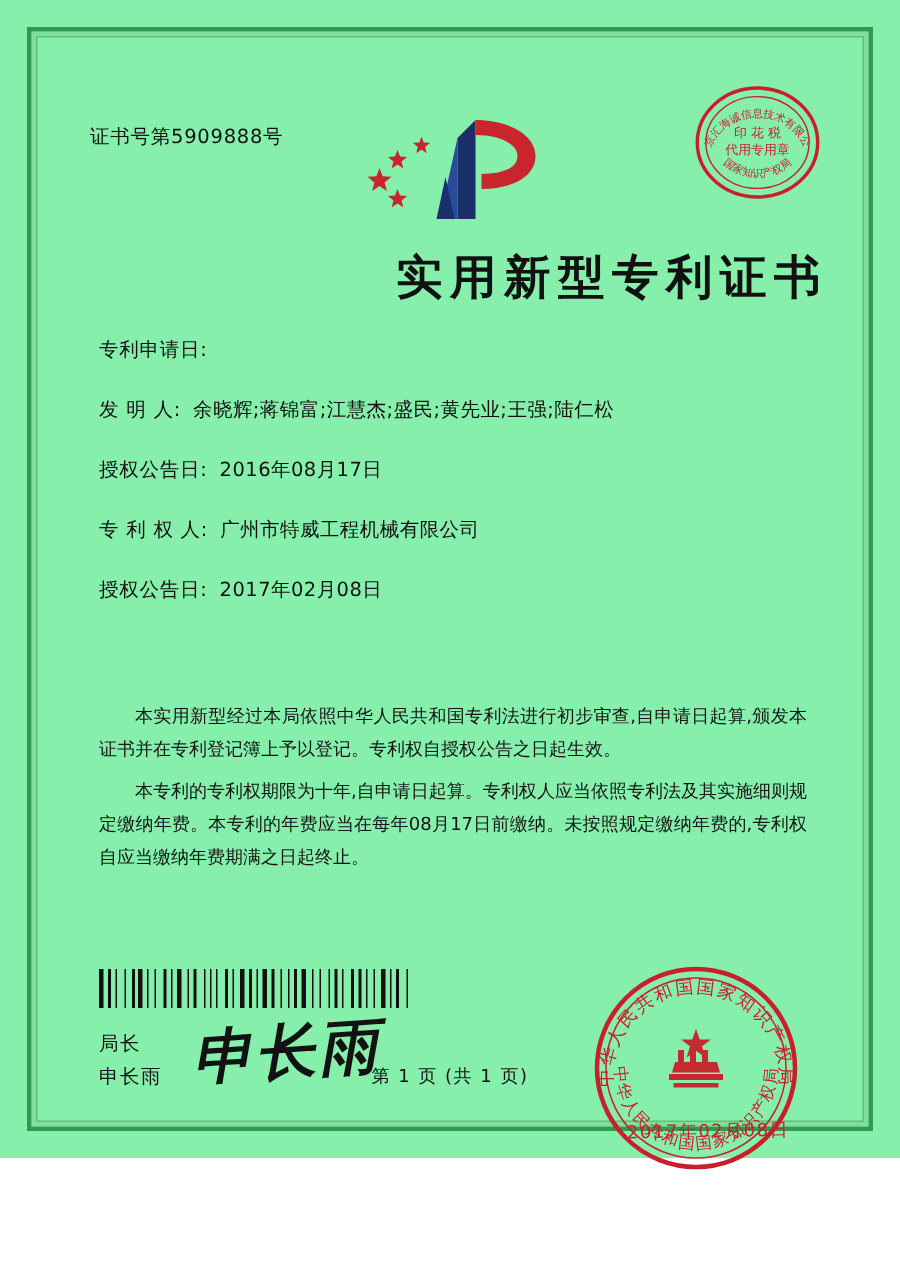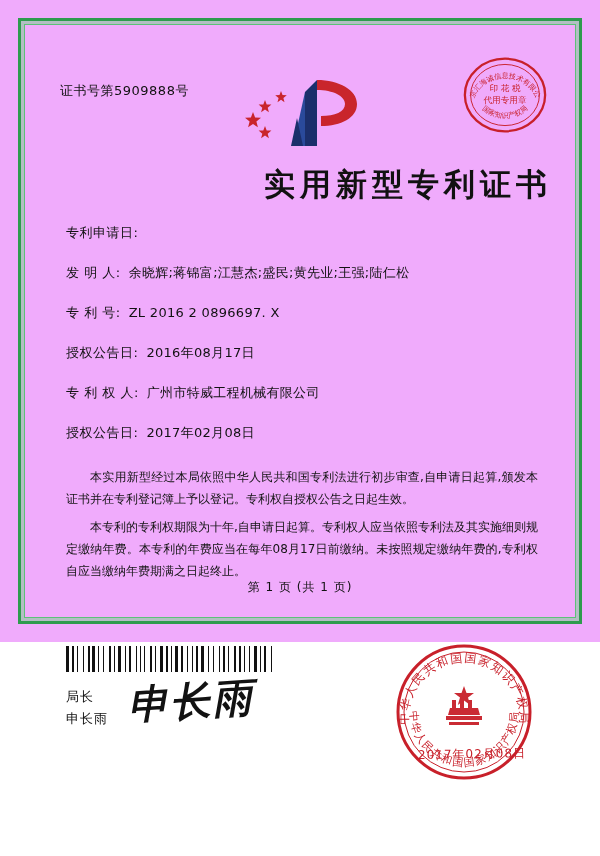--- a/index.html
+++ b/index.html
@@ -10,22 +10,22 @@
   body {
     width: 600px;
     height: 856px;
     font-family: "DejaVu Sans", "Liberation Sans", sans-serif;
     color: #1a1a1a;
     overflow: hidden;
   }
   .page {
     position: relative;
     width: 600px;
-    height: 642px;
-    background: #f0abfc;
+    height: 772px;
+    background: #86efac;
     box-sizing: border-box;
   }
   
   .border-outer {
     position: absolute;
     left: 18px; top: 18px; right: 18px; bottom: 18px;
     border: 3px solid #2e9b4e;
     box-sizing: border-box;
   }
   .border-inner {
@@ -253,24 +253,20 @@
 
     <div class="fields">
       <div class="field">
         <span class="label">专利申请日:</span>
       </div>
       <div class="field">
         <span class="label">发 明 人:</span>
         <span class="value">余晓辉;蒋锦富;江慧杰;盛民;黄先业;王强;陆仁松</span>
       </div>
       <div class="field">
-        <span class="label">专 利 号:</span>
-        <span class="value">ZL 2016 2 0896697. X</span>
-      </div>
-      <div class="field">
         <span class="label">授权公告日:</span>
         <span class="value">2016年08月17日</span>
       </div>
       <div class="field">
         <span class="label">专 利 权 人:</span>
         <span class="value">广州市特威工程机械有限公司</span>
       </div>
       <div class="field">
         <span class="label">授权公告日:</span>
         <span class="value">2017年02月08日</span>

